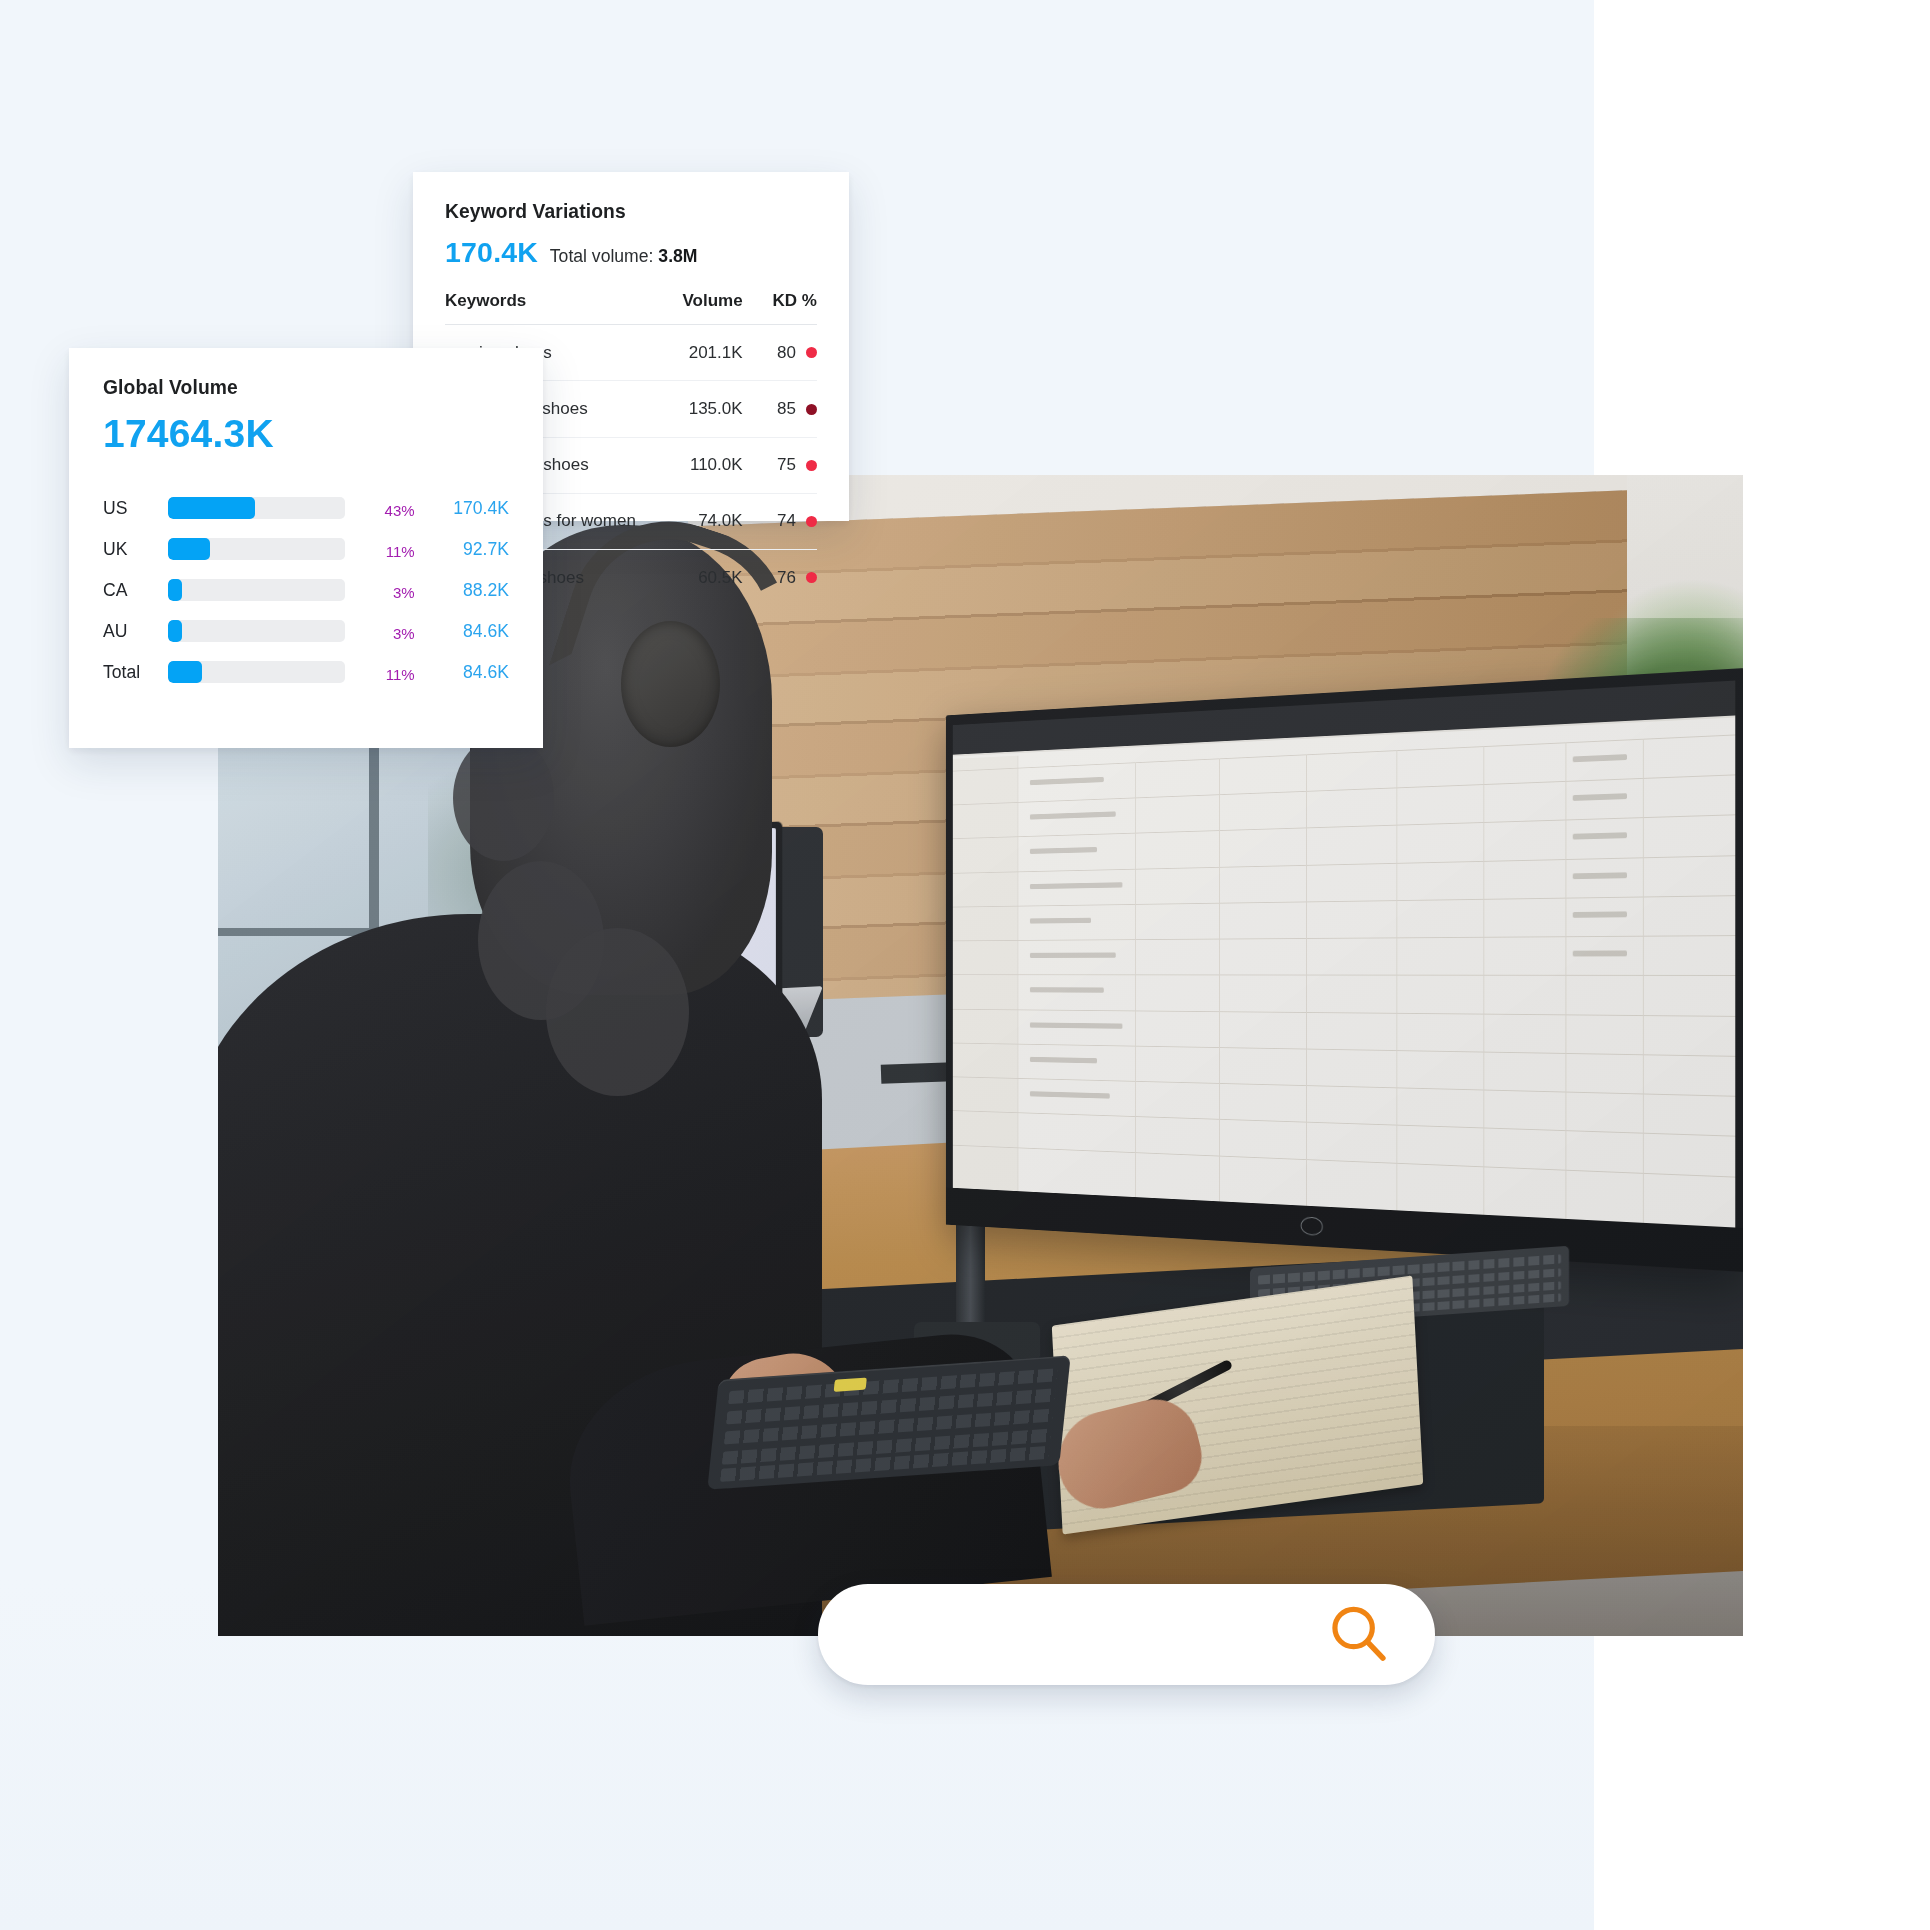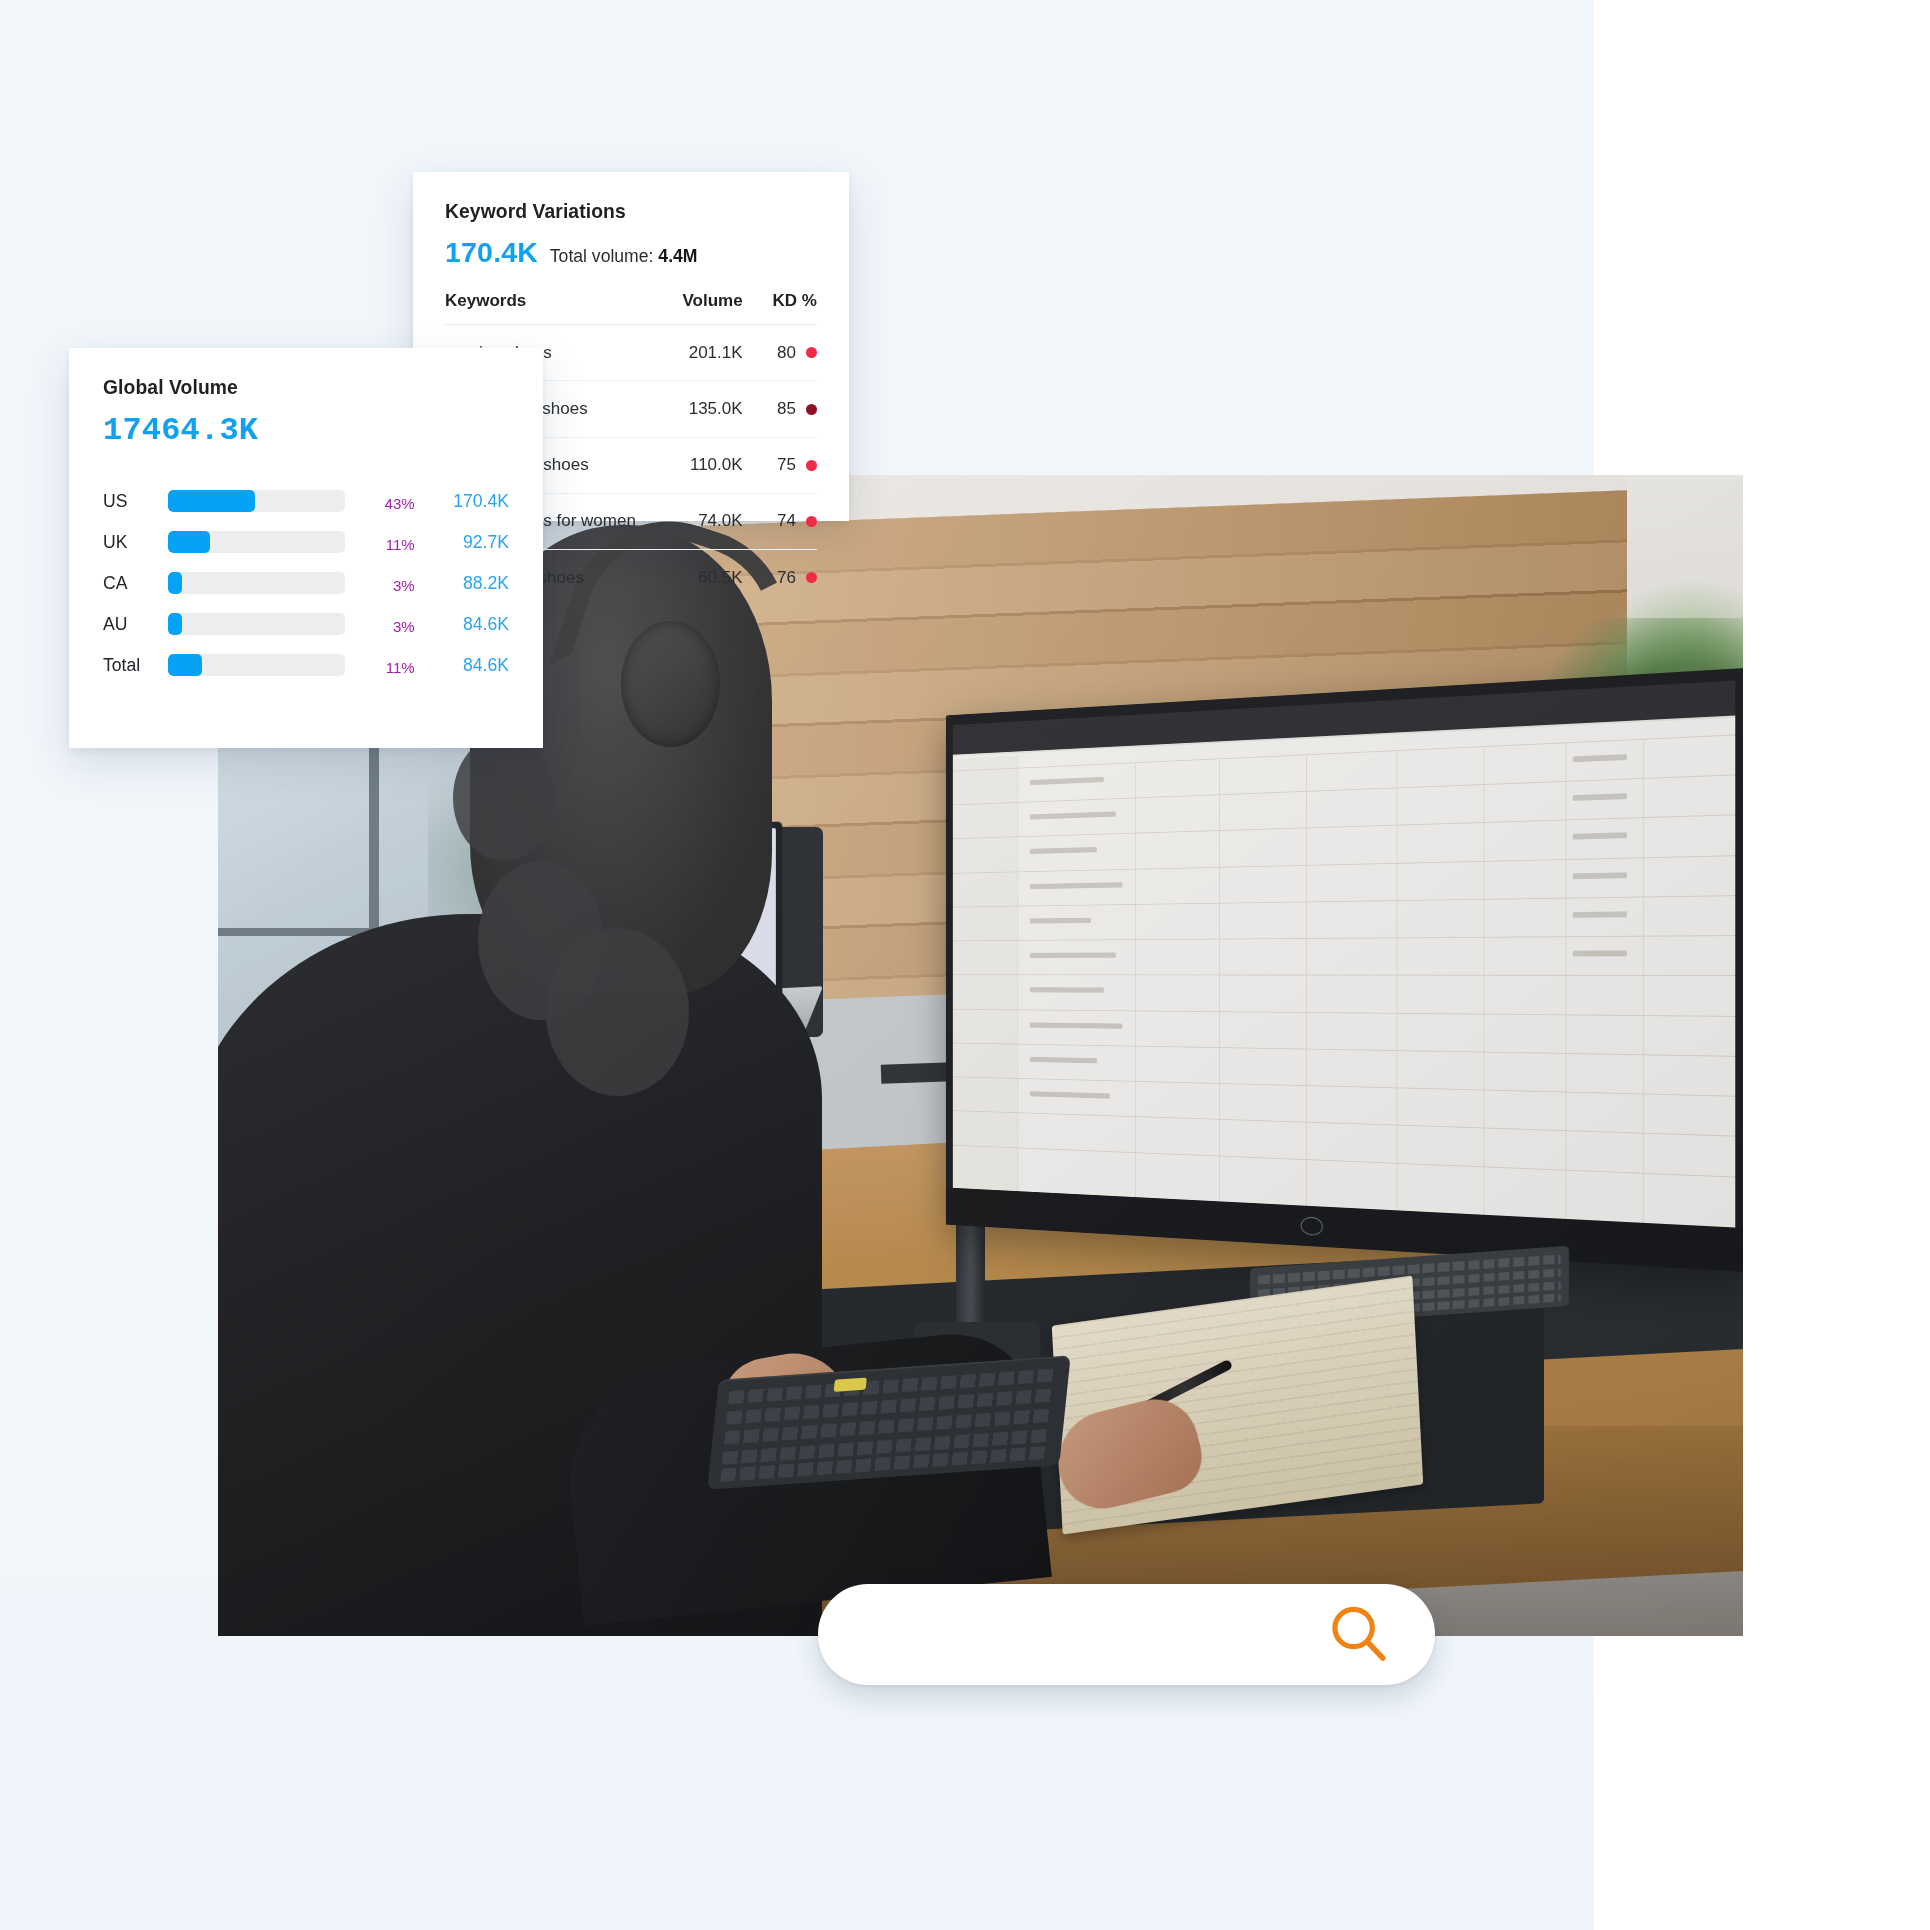--- a/index.html
+++ b/index.html
@@ -377,22 +377,22 @@
   }
 
   
   .card-gv{
     left:69px; top:348px;
     width:474px; height:400px;
     padding:28.5px 34px 0 34px;
     box-sizing:border-box;
   }
   .gv-big{
-    font-size:32px; font-weight:bold; color:#10a2f0;
-    margin:0 0 22px 0; letter-spacing:0.2px;font-family:Liberation Mono, monospace;
+    font-size:39px; font-weight:bold; color:#10a2f0;
+    margin:0 0 22px 0; letter-spacing:0.2px;
   }
   .gv-row{
     display:flex; align-items:flex-end; height:41px;
   }
   .gv-label{
     width:65px; font-size:17.6px; color:#22252a; flex:0 0 65px;
   }
   .gv-track{
     flex:1 1 auto; height:22px; background:#ecedef; border-radius:5px;
     position:relative; overflow:hidden; max-width:237px;
@@ -542,21 +542,21 @@
   </svg>
 </div>
 
 <div class="card card-kv">
   <div class="card-title">Keyword Variations</div>
 
   <div class="kv-stat-row">
     <span class="kv-big">170.4K</span>
     <span class="kv-total">
       <span>Total volume:</span>
-      <b>4.4M</b>
+      <b>3.8M</b>
     </span>
   </div>
 
   <table class="kv-table">
     <colgroup>
         <col style="width:54%">
         <col style="width:26%">
         <col style="width:20%">
       </colgroup>
     <thead>

